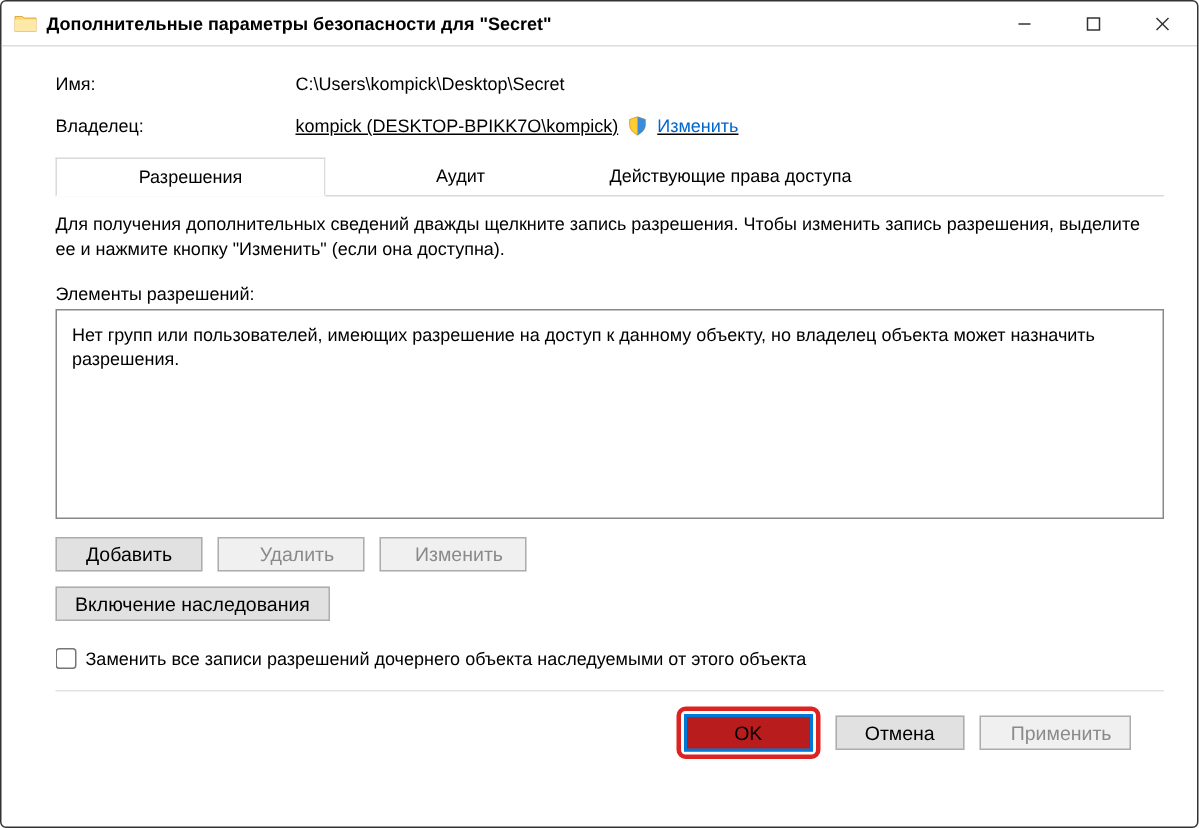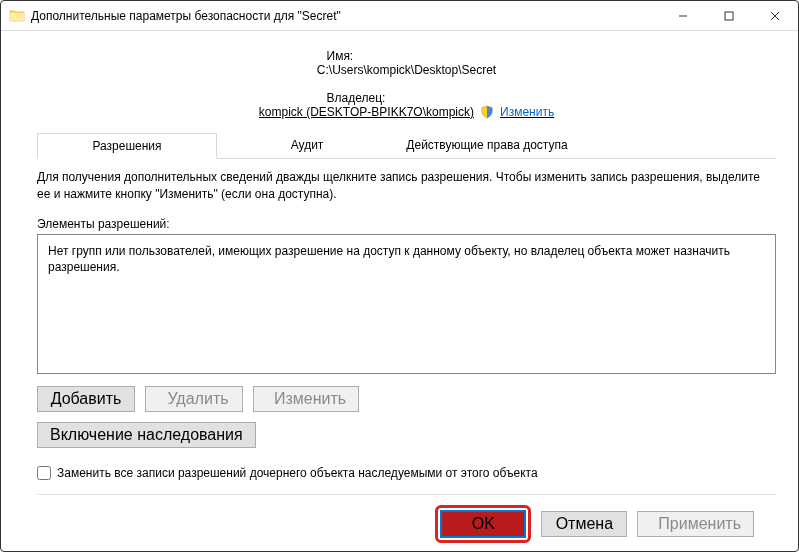--- a/index.html
+++ b/index.html
@@ -14,30 +14,30 @@
     border-radius: 4px;
   }
   .titlebar {
     height: 30px;
     display: flex;
     align-items: center;
     padding-left: 8px;
     border-bottom: 1px solid #ddd;
   }
   .titlebar .folder-ico { width: 16px; height: 16px; margin-right: 6px; }
-  .title-text { flex: 1; font-size: 12px; }
+  .title-text { flex: 1; font-size: 12px; font-weight: bold; }
   .win-controls { display: flex; }
   .win-btn {
     width: 46px; height: 30px;
     display: flex; align-items: center; justify-content: center;
     font-family: 'Segoe UI Symbol', sans-serif;
     font-size: 10px;
   }
   .content { padding: 18px 22px 8px 36px; }
-  .row { display: flex; margin-bottom: 14px; align-items: center; flex-direction: column; }
+  .row { display: flex; margin-bottom: 14px; align-items: center; }
   .row .lbl { width: 160px; }
   .owner-line { display: flex; align-items: center; gap: 6px; text-decoration: underline; }
   .shield { width: 14px; height: 14px; }
   .link { color: #0066cc; cursor: pointer; }
   .tabs {
     display: flex;
     border-bottom: 1px solid #d9d9d9;
     margin: 6px 0 10px 0;
   }
   .tab {
@@ -63,21 +63,21 @@
     background: #fff;
     line-height: 1.35;
   }
   .btn-row { display: flex; gap: 10px; margin-top: 12px; }
   .btn {
     min-width: 98px;
     padding: 3px 12px;
     border: 1px solid #adadad;
     background: #e1e1e1;
     text-align: center;
-    font-size: 16px;
+    font-size: 13px;
     cursor: pointer;
     font-family: inherit;
   }
   .btn:disabled { color: #8a8a8a; background: #f0f0f0; cursor: default; padding-left: 20px; }
   .inherit-row { margin-top: 10px; }
   .checkbox-row { display: flex; align-items: center; gap: 6px; margin-top: 18px; }
   .checkbox-row input[type=checkbox] { width: 14px; height: 14px; }
   hr.sep { border: none; border-top: 1px solid #e3e3e3; margin: 14px 0 10px 0; }
   .footer {
     display: flex;

